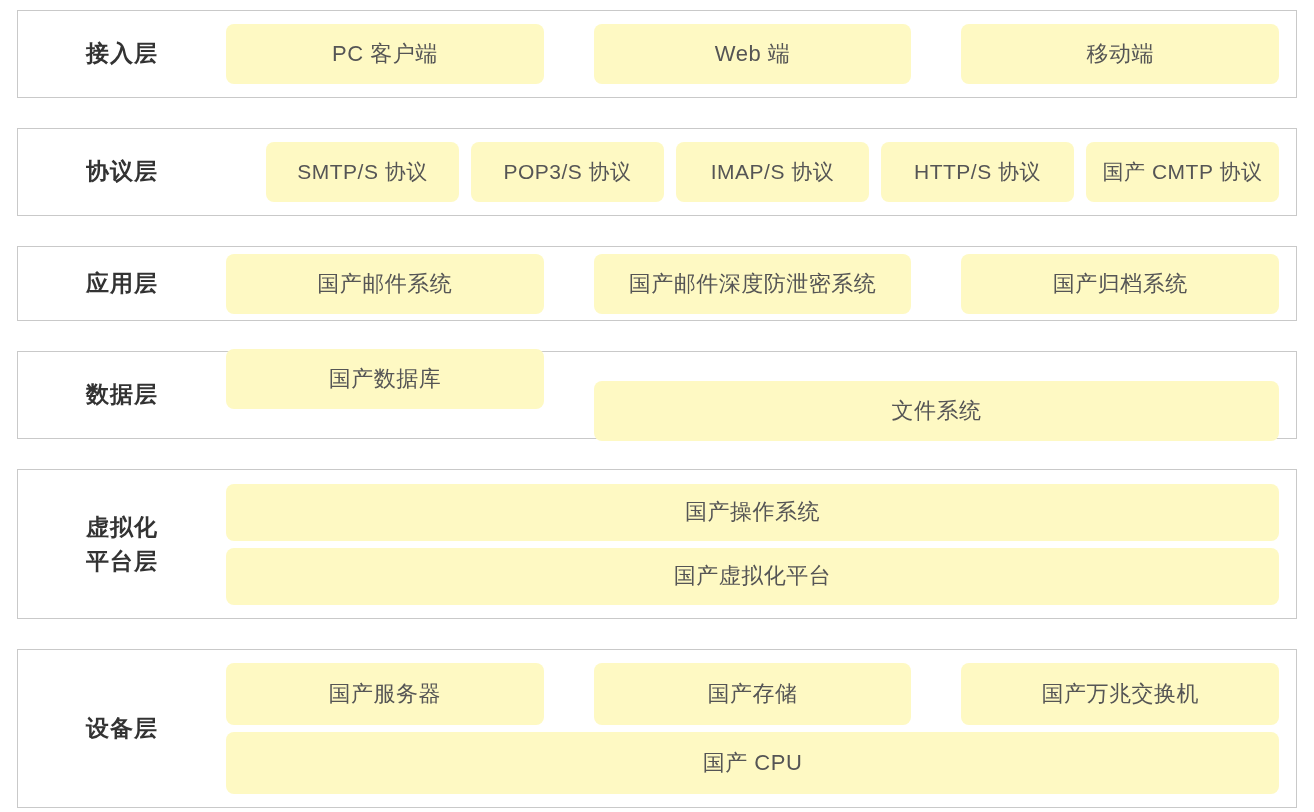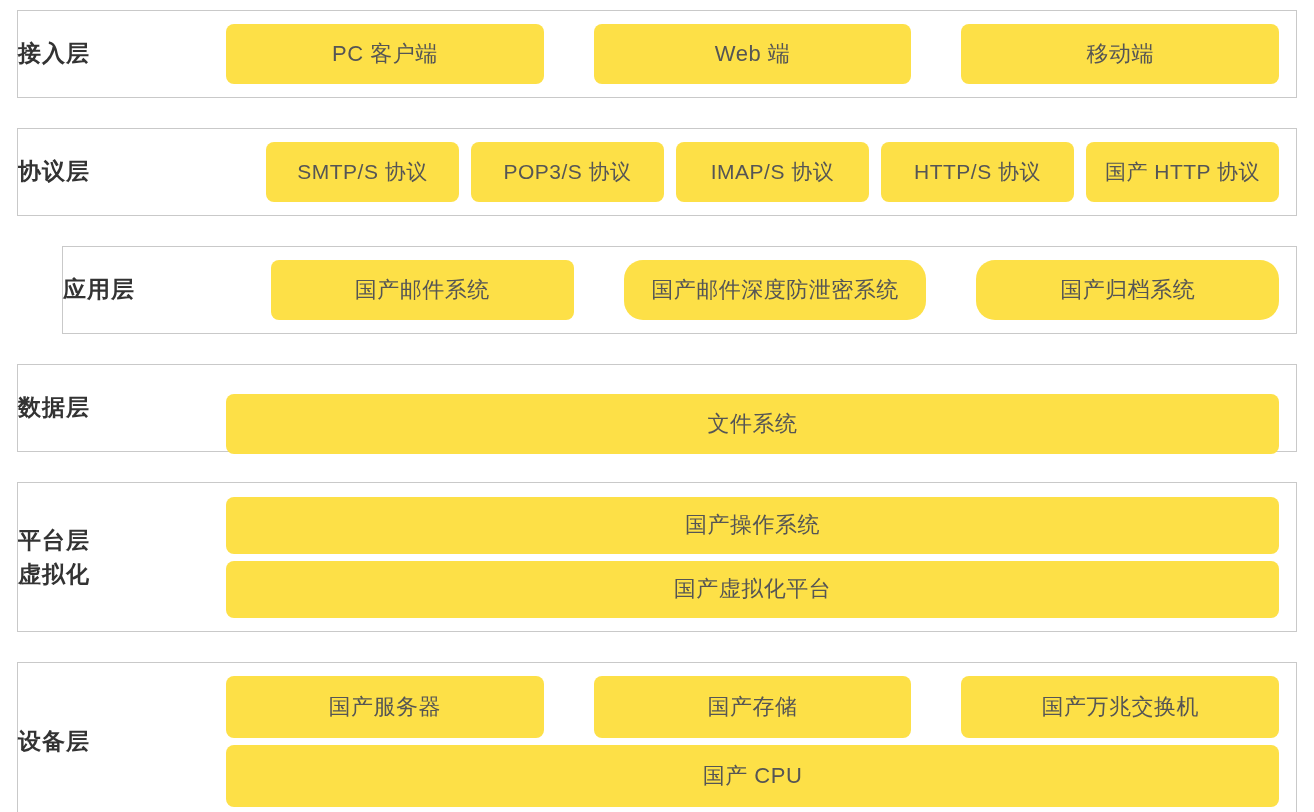--- a/index.html
+++ b/index.html
@@ -31,29 +31,29 @@
     display: flex;
     align-items: center;
     flex: none;
     margin-bottom: 30px;
   }
   .layer-row:last-child { margin-bottom: 0; }
 
   
   .row-access    { height: 88px; }
   .row-protocol  { height: 88px; gap: 40px; }
-  .row-app       { height: 88px; margin-left: 45px; }
+  .row-app       { height: 75px; }
   .row-data      { height: 88px; }
   .row-virt      { height: 150px; }
   .row-device    { height: 159px; }
 
   .layer-label {
     width: 208px;
     flex: 0 0 208px;
-    text-align: left;
+    text-align: center;
     font-size: 23px;
     font-weight: bold;
     color: #333333;
     line-height: 1.35;
     letter-spacing: 1px;
     user-select: none;
   }
 
   .layer-body {
     flex: 1 1 auto;
@@ -66,21 +66,21 @@
   }
 
   .tile-line {
     display: flex;
     align-items: stretch;
     width: 100%;
   }
   .tile-line + .tile-line { margin-top: 7px; }
 
   .tile {
-    background: #fde047;
+    background: #fef9c3;
     border-radius: 8px;
     color: #555555;
     font-size: 22px;
     display: flex;
     align-items: center;
     justify-content: center;
     text-align: center;
     box-sizing: border-box;
     padding: 0 22px;
     letter-spacing: 0.5px;
@@ -91,21 +91,21 @@
   
   .row-access .tile { height: 60px; flex: 1 1 0; }
   .row-access .tile + .tile { margin-left: 50px; }
 
   
   .row-protocol .tile { height: 60px; flex: 1 1 0; font-size: 21px; }
   .row-protocol .tile + .tile { margin-left: 12px; }
 
   
   .row-app .tile { height: 60px; flex: 1 1 0; }
-  .row-app .tile + .tile { margin-left: 50px; border-radius: 19px; }
+  .row-app .tile + .tile { margin-left: 50px; }
 
   
   .row-data .tile { height: 60px; }
   .row-data .tile + .tile { margin-left: 50px; }
   .row-data .tile-narrow { flex: 0 0 318px; }
   .row-data .tile-wide   { flex: 1 1 auto; margin-top: 32px; }
 
   
   .row-virt .tile { height: 57px; flex: 1 1 auto; }
   .row-virt .layer-label { line-height: 1.5; }
@@ -133,49 +133,50 @@
   </div>
 
   <div class="layer-row row-protocol">
     <div class="layer-label">协议层</div>
     <div class="layer-body">
       <div class="tile-line">
         <div class="tile">SMTP/S 协议</div>
         <div class="tile">POP3/S 协议</div>
         <div class="tile">IMAP/S 协议</div>
         <div class="tile">HTTP/S 协议</div>
-        <div class="tile">国产 HTTP 协议</div>
+        <div class="tile">国产 CMTP 协议</div>
       </div>
     </div>
   </div>
 
   <div class="layer-row row-app">
     <div class="layer-label">应用层</div>
     <div class="layer-body">
       <div class="tile-line">
         <div class="tile">国产邮件系统</div>
         <div class="tile">国产邮件深度防泄密系统</div>
         <div class="tile">国产归档系统</div>
       </div>
     </div>
   </div>
 
   <div class="layer-row row-data">
     <div class="layer-label">数据层</div>
     <div class="layer-body">
       <div class="tile-line">
+        <div class="tile tile-narrow">国产数据库</div>
         <div class="tile tile-wide">文件系统</div>
       </div>
     </div>
   </div>
 
   <div class="layer-row row-virt">
     <div class="layer-label">
+      <div>虚拟化</div>
       <div>平台层</div>
-      <div>虚拟化</div>
     </div>
     <div class="layer-body">
       <div class="tile-line">
         <div class="tile">国产操作系统</div>
       </div>
       <div class="tile-line">
         <div class="tile">国产虚拟化平台</div>
       </div>
     </div>
   </div>

